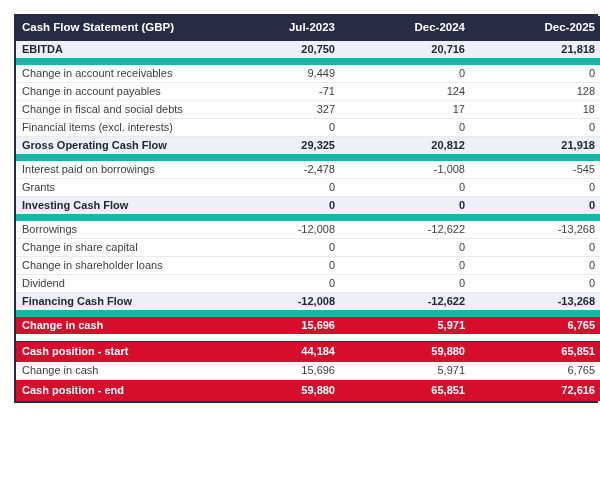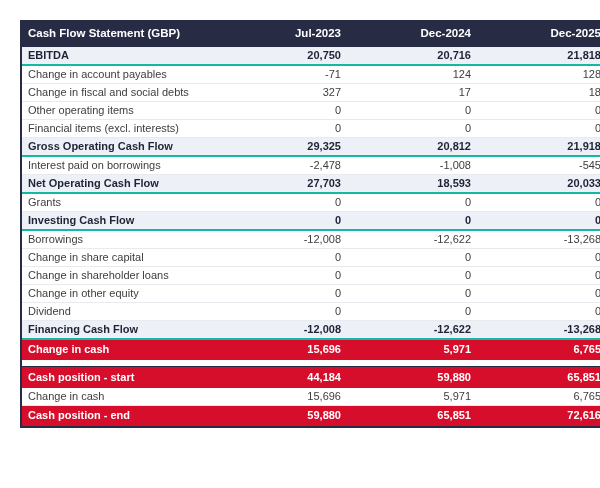--- a/index.html
+++ b/index.html
@@ -7,21 +7,21 @@
     width: 600px; height: 488px;
     background: #ffffff;
     font-family: "Liberation Sans", "DejaVu Sans", sans-serif;
     overflow: hidden;
   }
   .sheet {
     position: absolute;
     left: 0; top: 0;
     width: 600px; height: 488px;
     background: #ffffff;
-    padding: 20px;
+    padding: 14px;
   }
   .statement {
     width: 584px;
     border: 2px solid var(--navy, #272c44);
     background: #ffffff;
   }
   table {
     width: 100%;
     border-collapse: collapse;
     table-layout: fixed;
@@ -52,21 +52,21 @@
     color: var(--row-text, #3d3d3d);
     border-bottom: 1px solid var(--row-divider, #e7eaef);
     height: 17px;
     background: #ffffff;
   }
   tr.subtotal td {
     background: var(--subtotal-bg, #edf1f7);
     color: var(--subtotal-text, #1e2335);
     font-weight: bold;
     border-top: 1px solid #d8dde8;
-    border-bottom: 2px solid #14b8a6;
+    border-bottom: 7px solid #14b8a6;
     height: 18px;
   }
   tr.highlight td {
     background: var(--red, #d60e2c);
     color: var(--highlight-text, #ffffff);
     font-weight: bold;
     height: 21px;
     border-top: 1px solid var(--navy, #272c44);
     border-bottom: none;
   }
@@ -98,61 +98,55 @@
           </tr>
       </thead>
       <tbody id="table-body">
           <tr class="subtotal">
             <td>EBITDA</td>
             <td class="num">20,750</td>
             <td class="num">20,716</td>
             <td class="num">21,818</td>
           </tr>
           <tr class="normal">
+            <td>Change in account receivables</td>
+            <td class="num">9,449</td>
+            <td class="num">0</td>
+            <td class="num">0</td>
+          </tr>
+          <tr class="normal">
             <td>Change in account payables</td>
             <td class="num">-71</td>
             <td class="num">124</td>
             <td class="num">128</td>
           </tr>
           <tr class="normal">
             <td>Change in fiscal and social debts</td>
             <td class="num">327</td>
             <td class="num">17</td>
             <td class="num">18</td>
           </tr>
           <tr class="normal">
-            <td>Other operating items</td>
-            <td class="num">0</td>
-            <td class="num">0</td>
-            <td class="num">0</td>
-          </tr>
-          <tr class="normal">
             <td>Financial items (excl. interests)</td>
             <td class="num">0</td>
             <td class="num">0</td>
             <td class="num">0</td>
           </tr>
           <tr class="subtotal">
             <td>Gross Operating Cash Flow</td>
             <td class="num">29,325</td>
             <td class="num">20,812</td>
             <td class="num">21,918</td>
           </tr>
           <tr class="normal">
             <td>Interest paid on borrowings</td>
             <td class="num">-2,478</td>
             <td class="num">-1,008</td>
             <td class="num">-545</td>
           </tr>
-          <tr class="subtotal">
-            <td>Net Operating Cash Flow</td>
-            <td class="num">27,703</td>
-            <td class="num">18,593</td>
-            <td class="num">20,033</td>
-          </tr>
           <tr class="normal">
             <td>Grants</td>
             <td class="num">0</td>
             <td class="num">0</td>
             <td class="num">0</td>
           </tr>
           <tr class="subtotal">
             <td>Investing Cash Flow</td>
             <td class="num">0</td>
             <td class="num">0</td>
@@ -165,26 +159,20 @@
             <td class="num">-13,268</td>
           </tr>
           <tr class="normal">
             <td>Change in share capital</td>
             <td class="num">0</td>
             <td class="num">0</td>
             <td class="num">0</td>
           </tr>
           <tr class="normal">
             <td>Change in shareholder loans</td>
-            <td class="num">0</td>
-            <td class="num">0</td>
-            <td class="num">0</td>
-          </tr>
-          <tr class="normal">
-            <td>Change in other equity</td>
             <td class="num">0</td>
             <td class="num">0</td>
             <td class="num">0</td>
           </tr>
           <tr class="normal">
             <td>Dividend</td>
             <td class="num">0</td>
             <td class="num">0</td>
             <td class="num">0</td>
           </tr>

